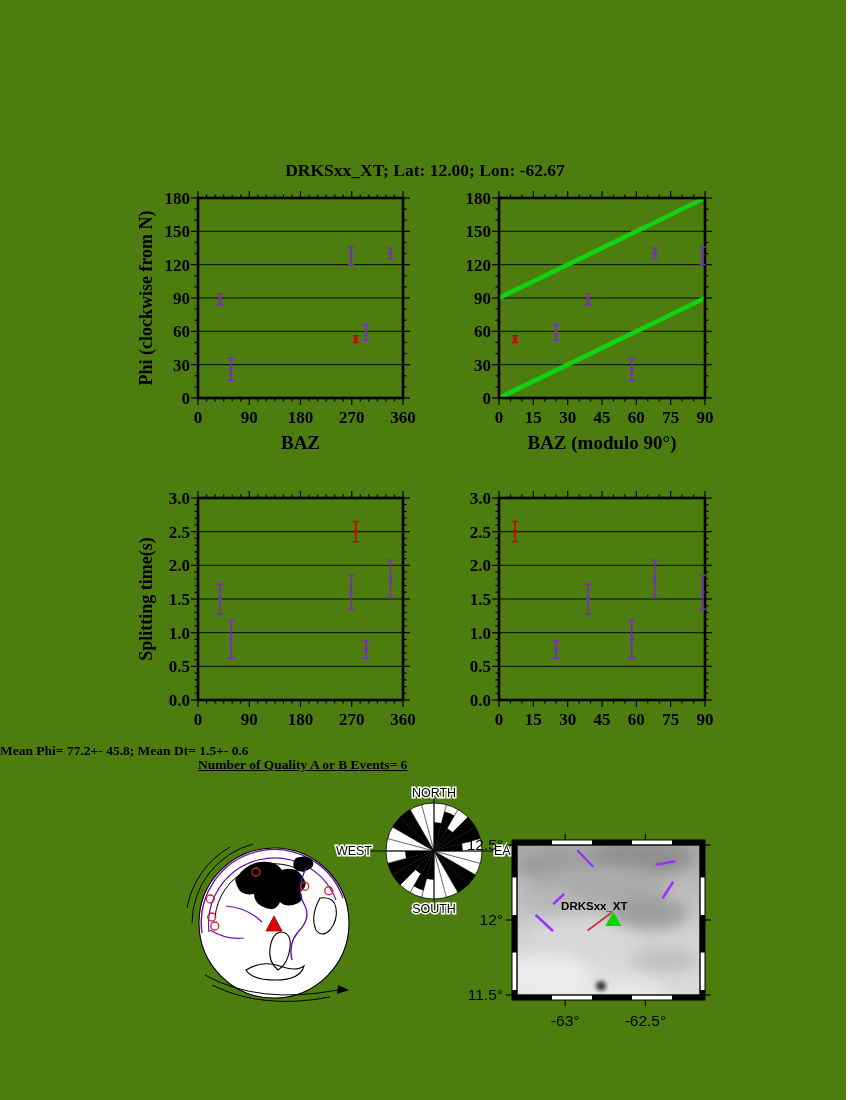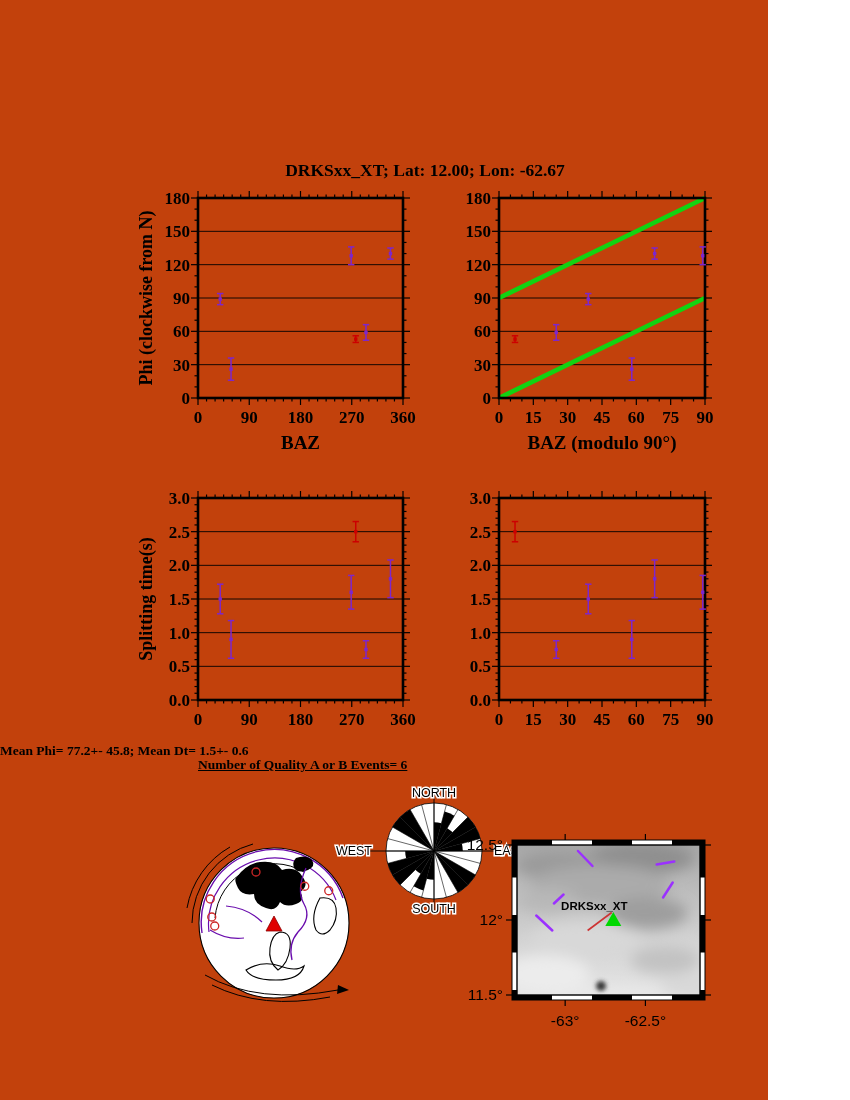--- a/index.html
+++ b/index.html
@@ -1,16 +1,16 @@
 <!DOCTYPE html>
 <html><head>
 <meta charset="utf-8">
 <style>
   html,body{margin:0;padding:0;background:#fff;}
-  .page{position:relative;width:768px;height:1100px;background:#c2410c;overflow:hidden;
+  .page{position:relative;width:846px;height:1100px;background:#4d7c0f;overflow:hidden;
         font-family:"Liberation Serif","DejaVu Serif",serif;}
   #fig{position:absolute;left:0;top:0;}
   .fig-title{position:absolute;left:0;top:160px;width:850px;text-align:center;
              font:bold 17.5px "Liberation Serif",serif;color:#000;}
   .sum1{position:absolute;left:0;top:743px;width:850px;
         font:bold 13.5px "Liberation Serif",serif;color:#000;}
   .sum2{position:absolute;left:198px;top:757px;
         font:bold 13.5px "Liberation Serif",serif;color:#000;text-decoration:underline;}
 </style>
 </head>

